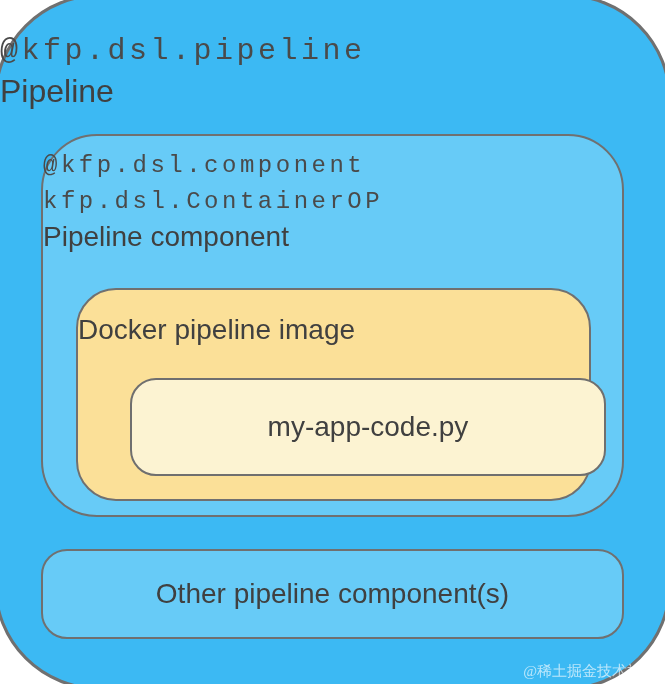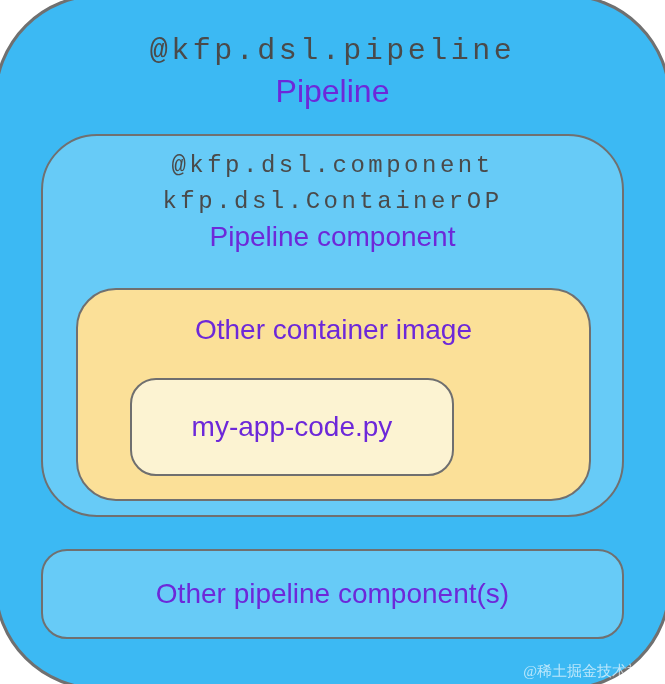--- a/index.html
+++ b/index.html
@@ -24,26 +24,26 @@
     border-radius: 105px;
     box-sizing: border-box;
   }
   .mono {
     font-family: "Liberation Mono", "DejaVu Sans Mono", monospace;
     color: #4A4A4A;
   }
   .sans {
     font-family: "Liberation Sans", "DejaVu Sans", sans-serif;
     font-weight: 500;
-    color: #6d28d9;
+    color: #404040;
   }
   .centered-line {
     position: absolute;
     left: 0; right: 0;
-    text-align: center;
+    text-align: left;
     white-space: nowrap;
   }
   .title-decorator {
     top: 34px;
     font-size: 30px;
     letter-spacing: 3.5px;
     line-height: 34px;
   }
   .title-label {
     top: 73px;
@@ -86,21 +86,21 @@
     box-sizing: border-box;
   }
   .docker-label {
     top: 23px;
     font-size: 28px;
     line-height: 34px;
   }
   .code-box {
     position: absolute;
     left: 52px; top: 88px;
-    width: 324px; height: 98px;
+    width: 476px; height: 98px;
     background: #FCF3D2;
     border: 2.5px solid #6F6F6F;
     border-radius: 26px;
     box-sizing: border-box;
     display: flex;
     align-items: center;
     justify-content: center;
   }
   .code-label {
     font-size: 28px;
@@ -146,21 +146,21 @@
   <div class="component-box">
 
     <div class="centered-line mono component-decorator">@kfp.dsl.component</div>
 
     <div class="centered-line mono component-api">kfp.dsl.ContainerOP</div>
 
     <div class="centered-line sans component-label">Pipeline component</div>
 
     <div class="docker-box">
 
-      <div class="centered-line sans docker-label">Other container image</div>
+      <div class="centered-line sans docker-label">Docker pipeline image</div>
 
       <div class="code-box">
         <div class="sans code-label">my-app-code.py</div>
       </div>
 
     </div>
   </div>
 
   <div class="other-box">
     <div class="sans other-label">Other pipeline component(s)</div>

